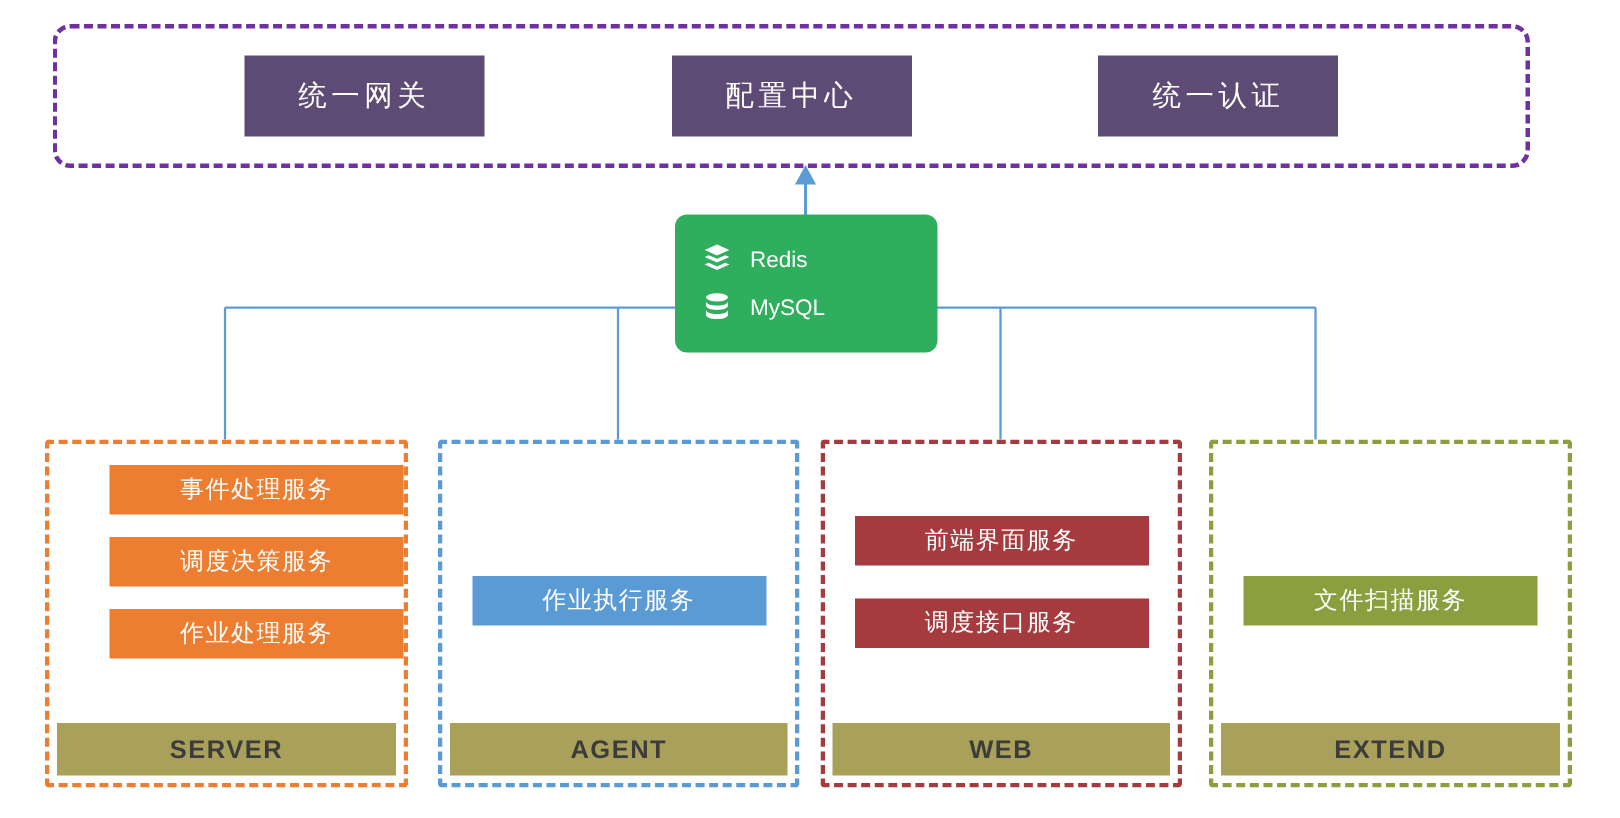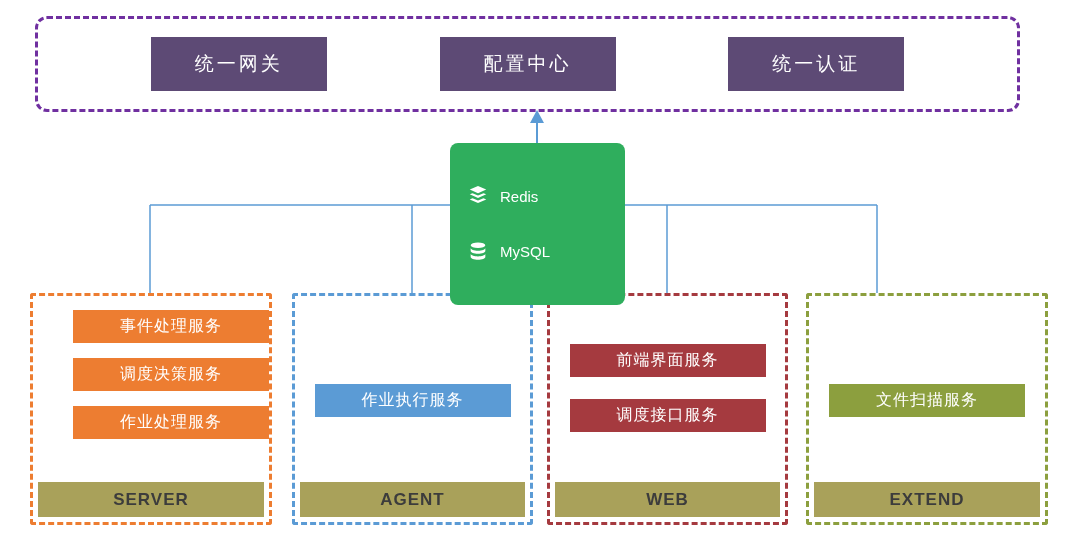--- a/index.html
+++ b/index.html
@@ -7,26 +7,26 @@
   .canvas { position:relative; width:1080px; height:545px; background:#ffffff; overflow:hidden; }
 
   
   .connectors { position:absolute; left:0; top:0; z-index:1; }
   .cline { stroke:#5B9BD5; stroke-width:1.5; fill:none; }
 
   
   .platform { position:absolute; left:35px; top:16px; width:985px; height:96px;
               border:3px dashed #7030A0; border-radius:12px;
               display:flex; align-items:center; justify-content:space-evenly; z-index:2; }
-  .pbox { width:176px; height:54px; background:#5D4A75; color:#ffffff;
+  .pbox { width:160px; height:54px; background:#5D4A75; color:#ffffff;
           display:flex; align-items:center; justify-content:center;
           font-size:19px; letter-spacing:3px; }
 
   
-  .middleware { position:absolute; left:450px; top:143px; width:175px; height:162px;
+  .middleware { position:absolute; left:450px; top:143px; width:175px; height:92px;
                 background:#2FAE5D; border-radius:8px; z-index:3;
                 display:flex; flex-direction:column; justify-content:space-evenly;
                 padding:10px 8px 10px 16px; color:#ffffff; }
   .mw-row { display:flex; align-items:center; gap:10px; }
   .mw-icon { width:24px; height:24px; display:flex; align-items:center; justify-content:center; }
   .mw-label { font-size:15px; color:#ffffff; }
 
   
   .group { position:absolute; top:293px; height:232px; z-index:2; border-radius:3px; }
   .group-server { left:30px;  width:242px; border:3px dashed #ED7D31; }

